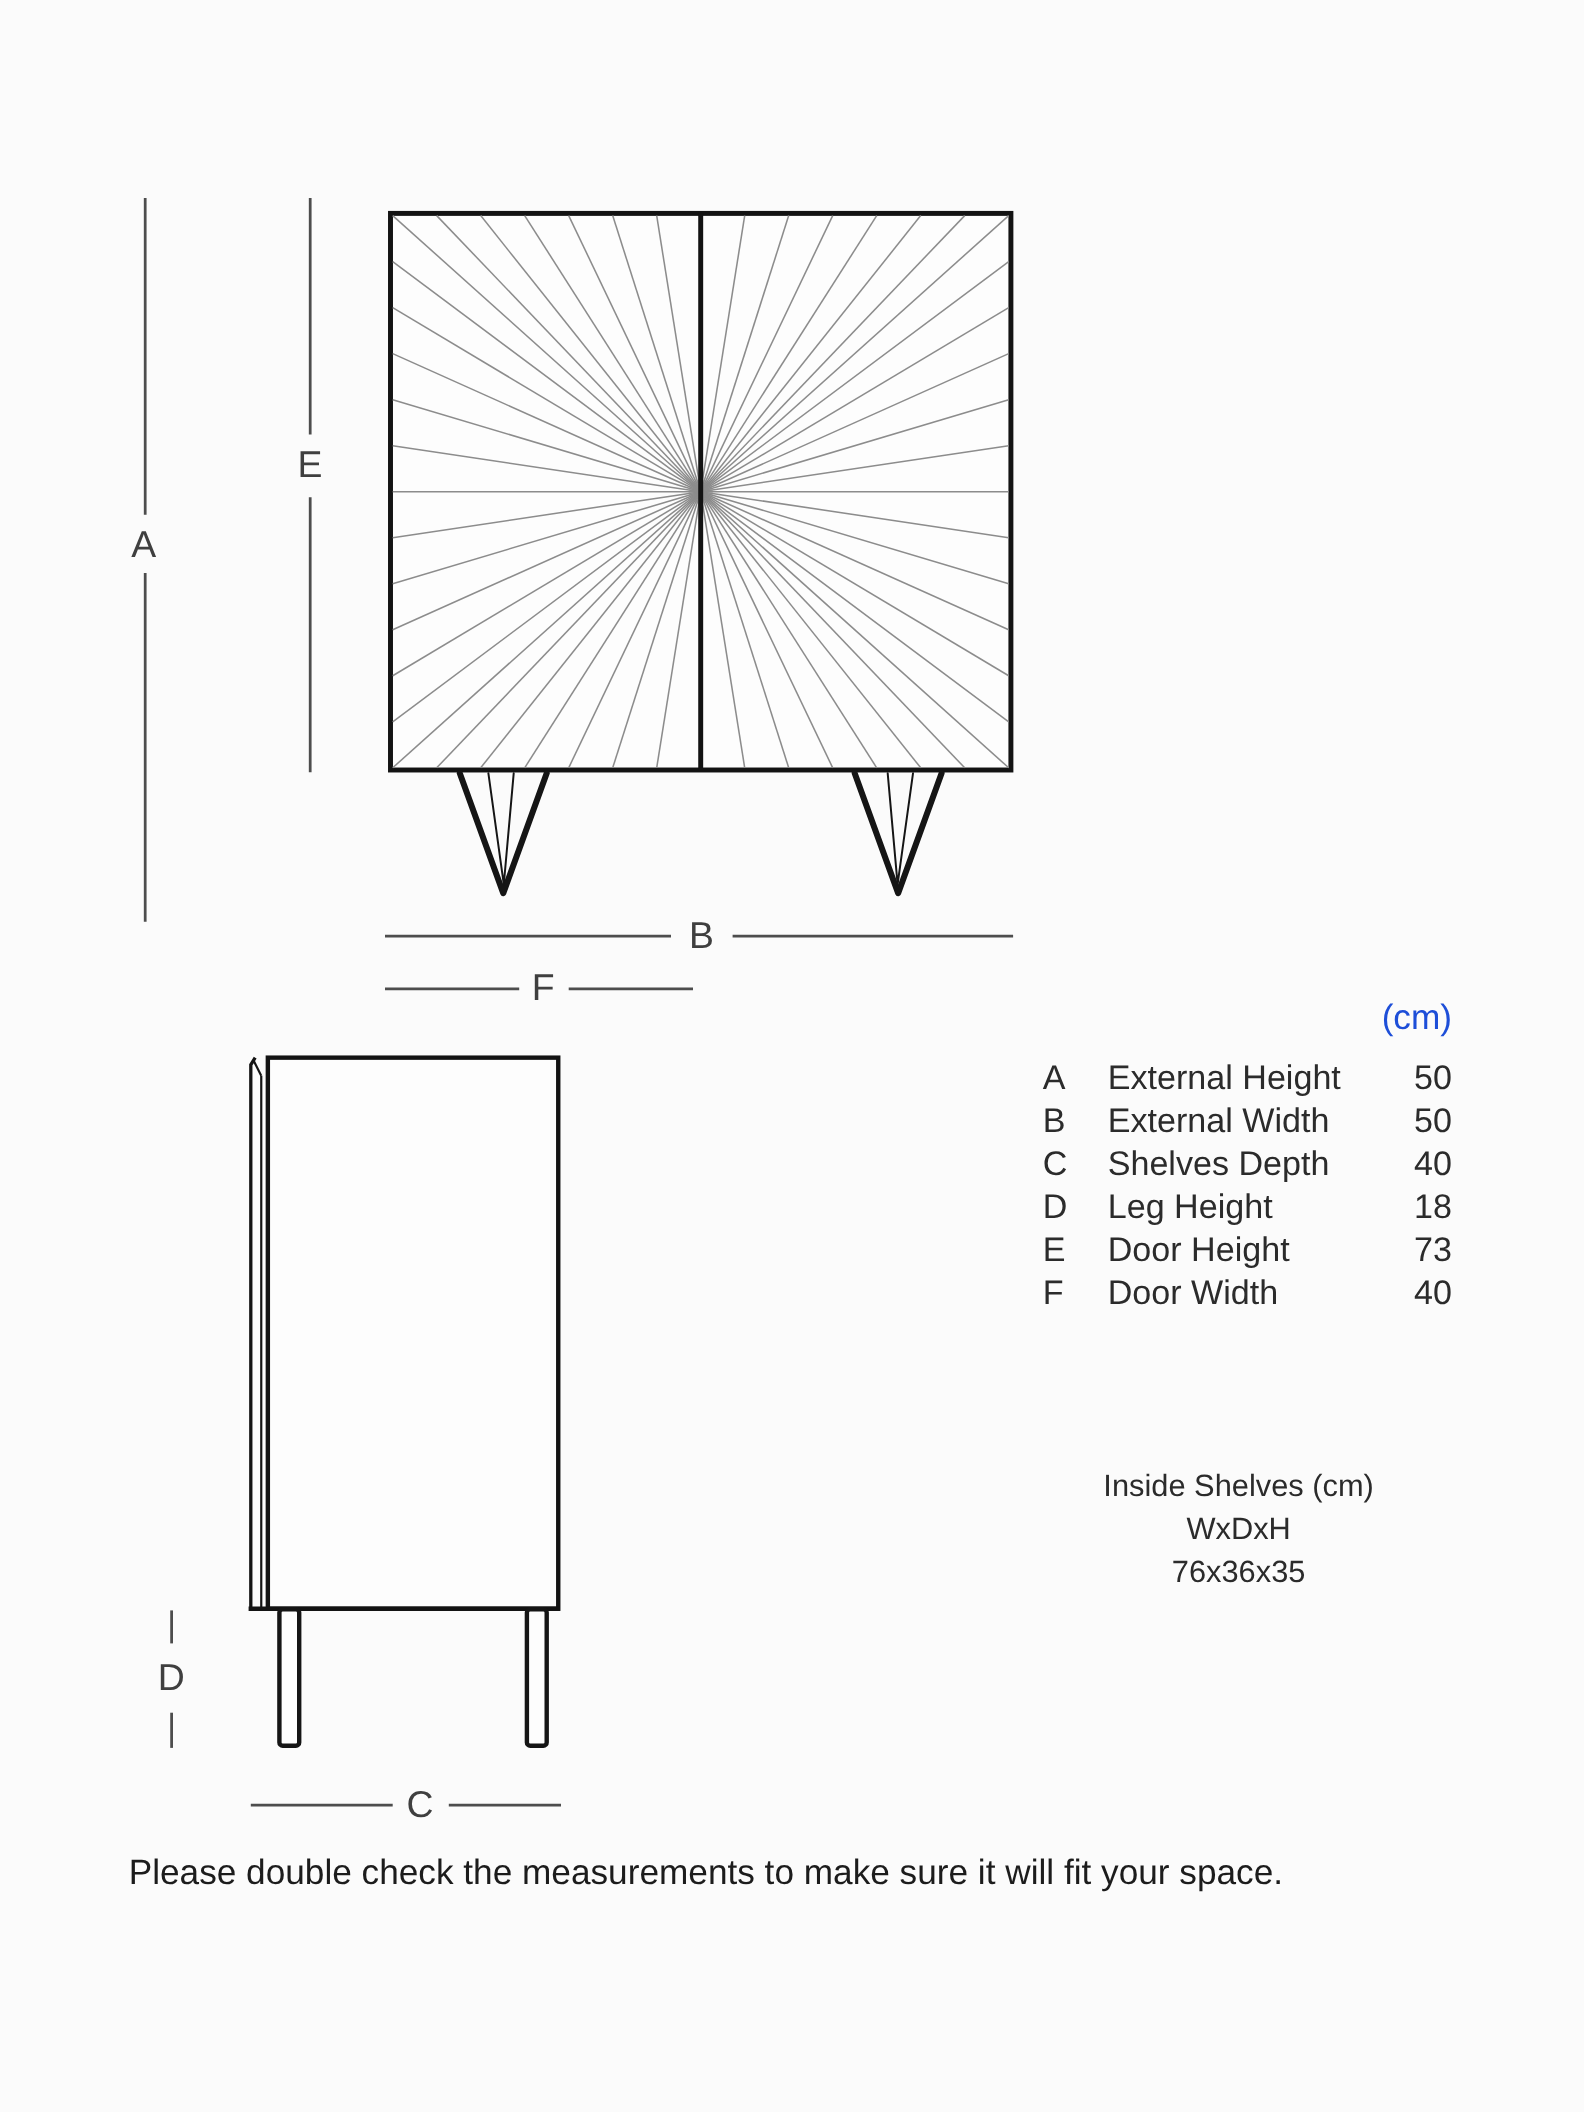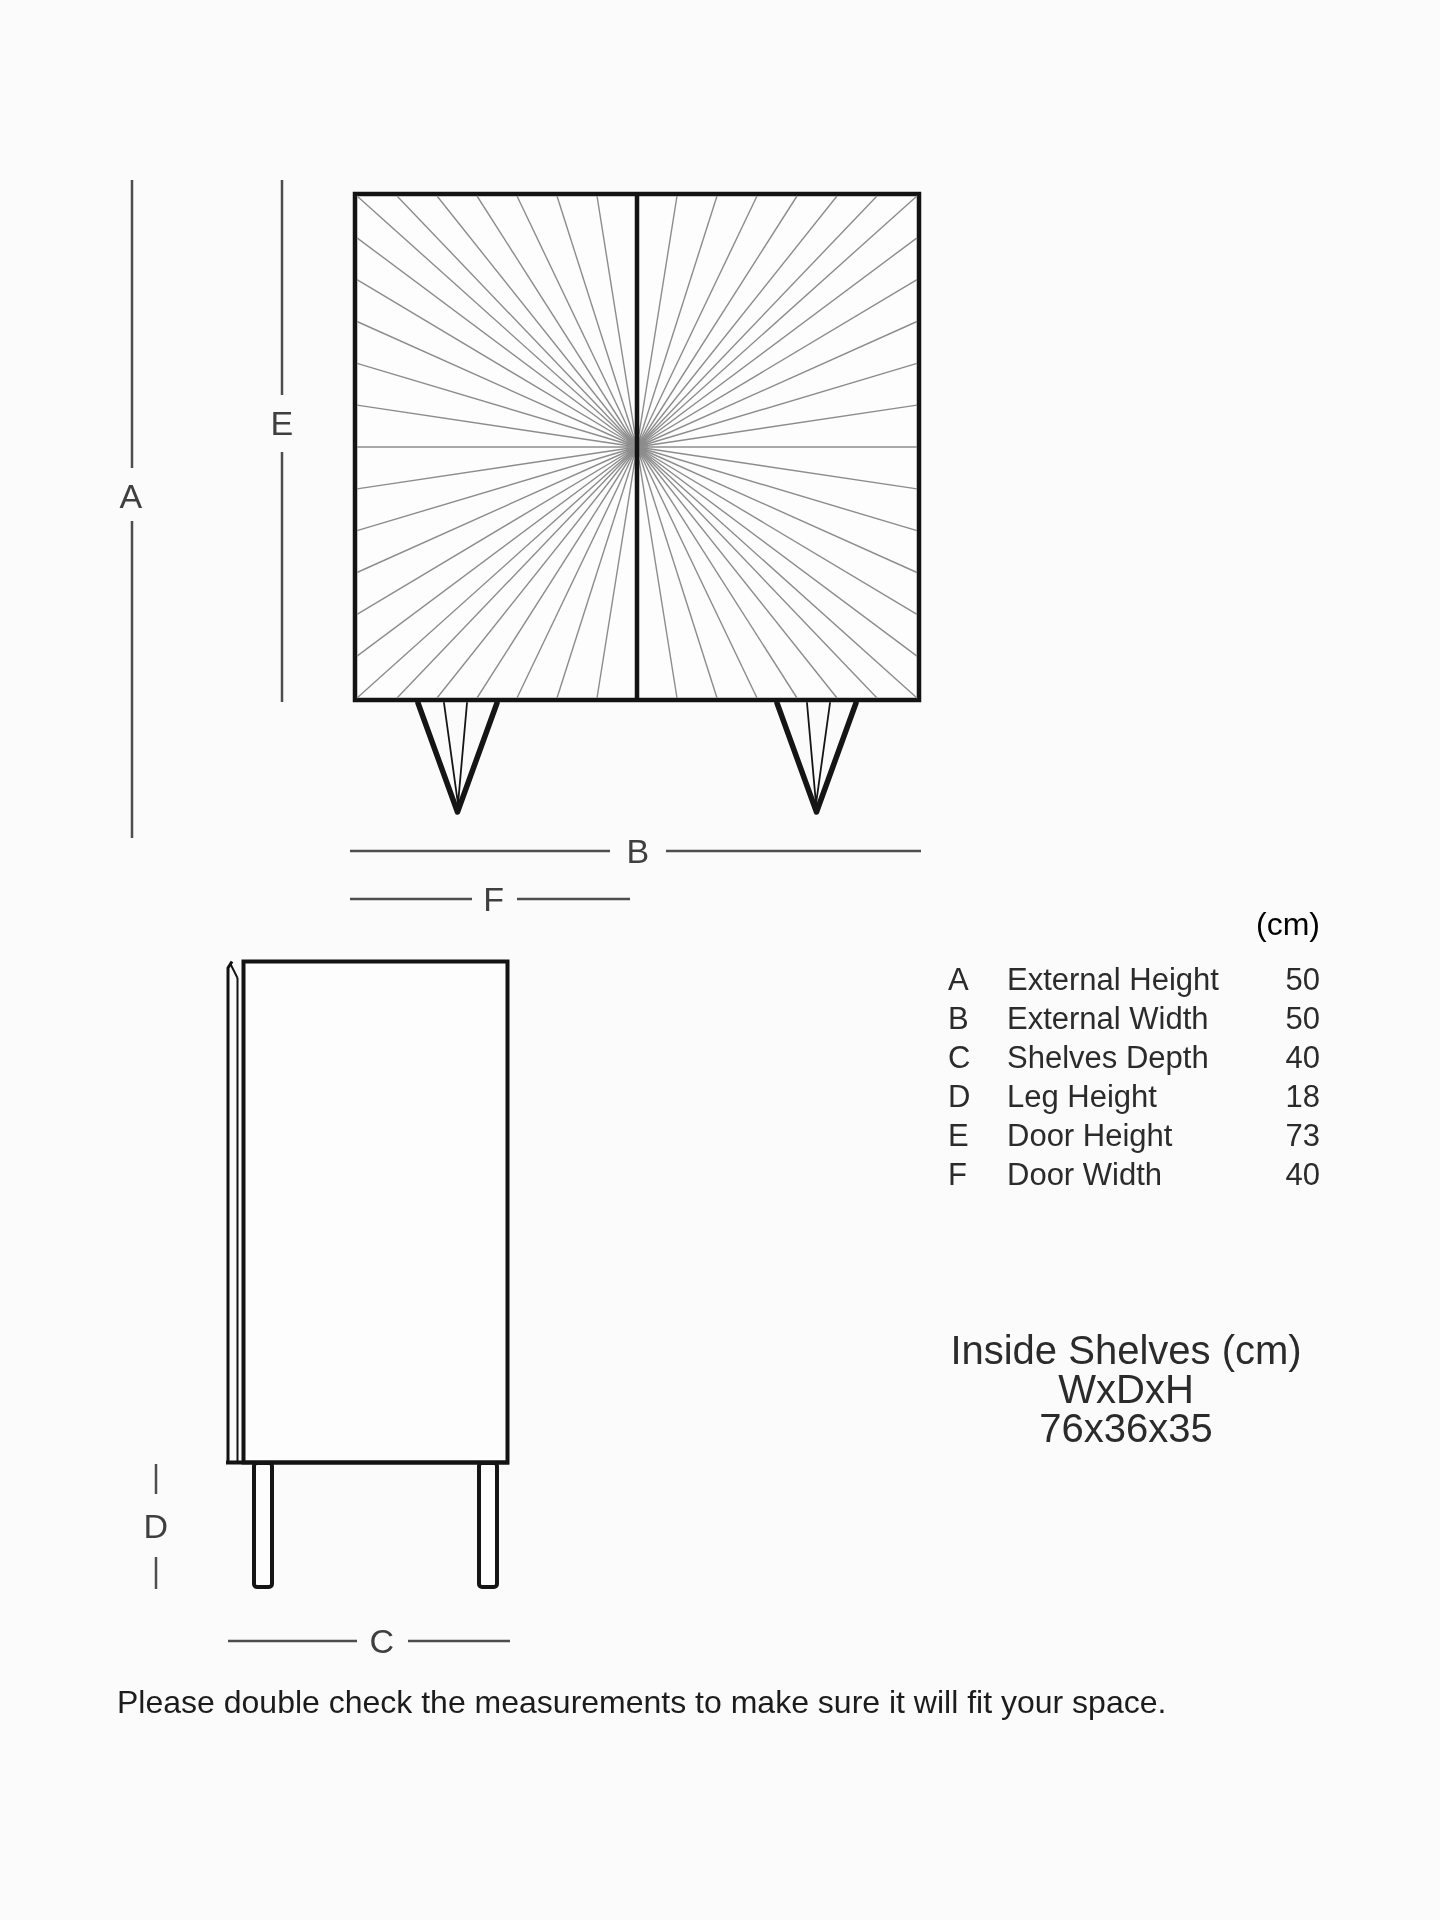--- a/index.html
+++ b/index.html
@@ -16,41 +16,41 @@
     transform:translate(-50%,-50%);
     font-size:34px;
     color:#3f3f3f;
     letter-spacing:.5px;
     white-space:nowrap;
   }
   .units-header{
     position:absolute;
     left:948px;top:906px;width:372px;
     text-align:right;
-    font-size:32px;color:#000000;
+    font-size:32px;color:#1d4ed8;
   }
   .meas-table{
     position:absolute;
     left:948px;top:962px;width:372px;
     color:#2b2b2b;
   }
   .meas-row{
     display:flex;
     align-items:baseline;
     height:39px;
     font-size:31px;
   }
   .meas-key{width:59px;flex:0 0 auto;}
   .meas-name{flex:1 1 auto;}
   .meas-value{flex:0 0 auto;text-align:right;min-width:58px;}
   .inside-shelves{
     position:absolute;
     left:930px;top:1331px;width:392px;
     text-align:center;
-    font-size:40px;line-height:39px;
+    font-size:28px;line-height:39px;
     color:#2b2b2b;
   }
   .footer-note{
     position:absolute;
     left:117px;top:1684px;
     font-size:32px;
     color:#1c1c1c;
     white-space:nowrap;
     text-align:right;
   }

